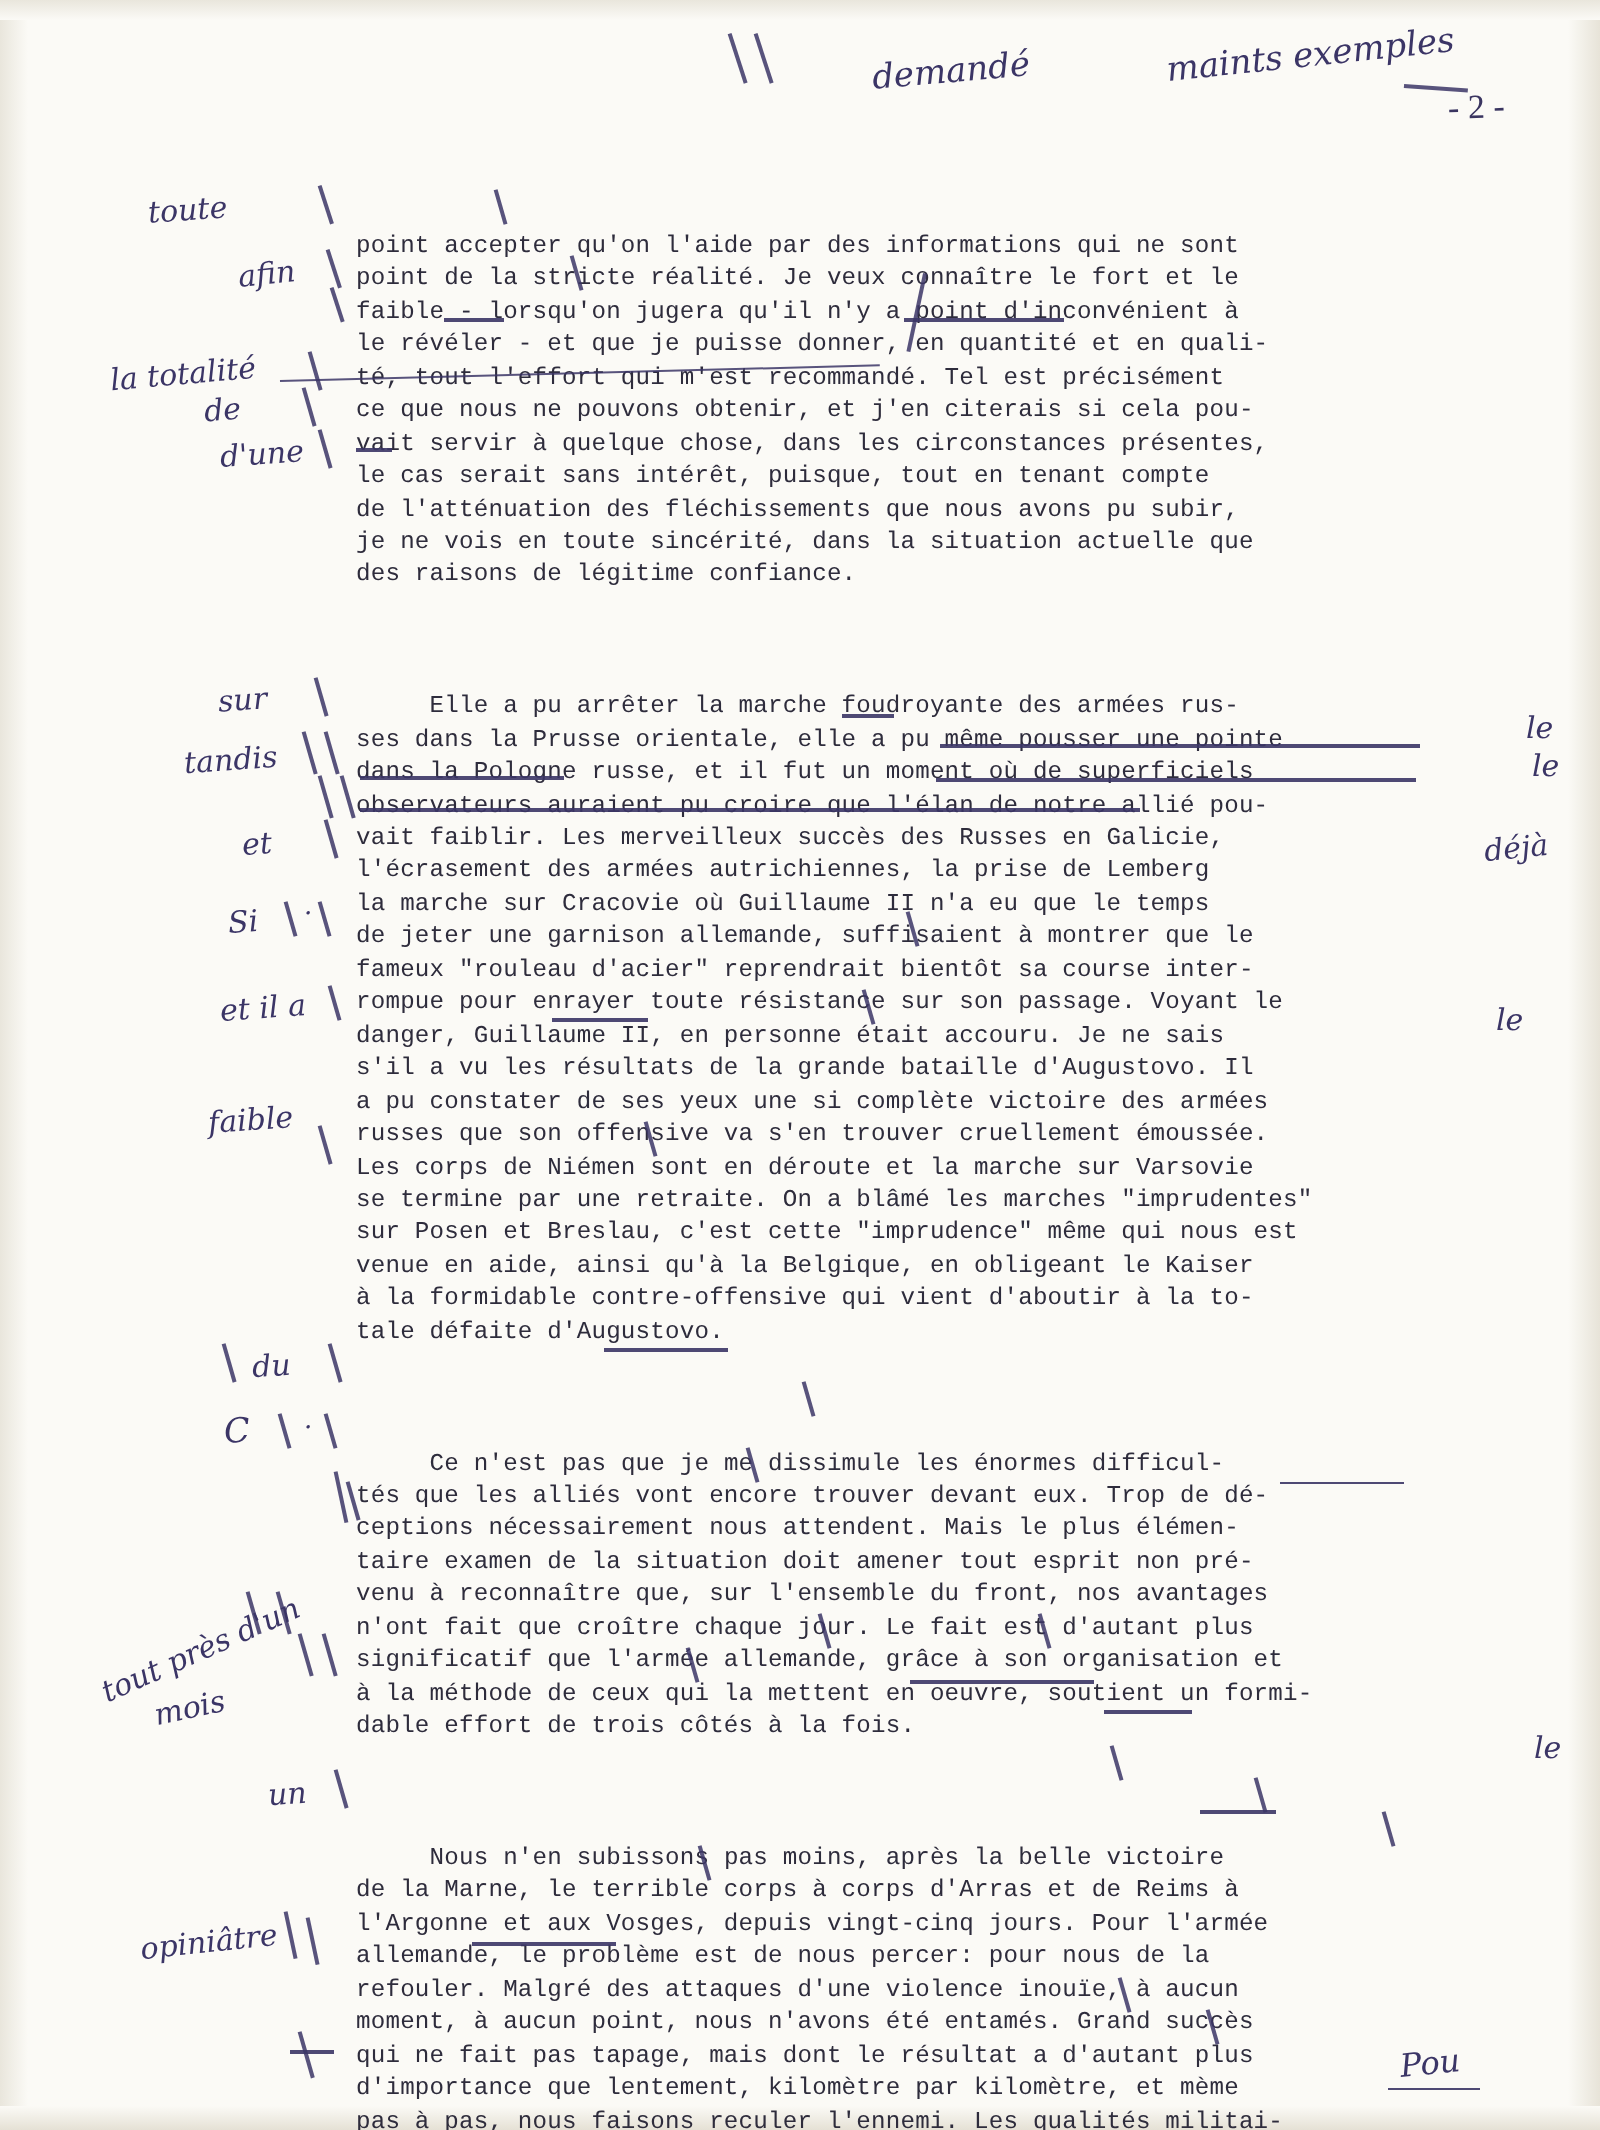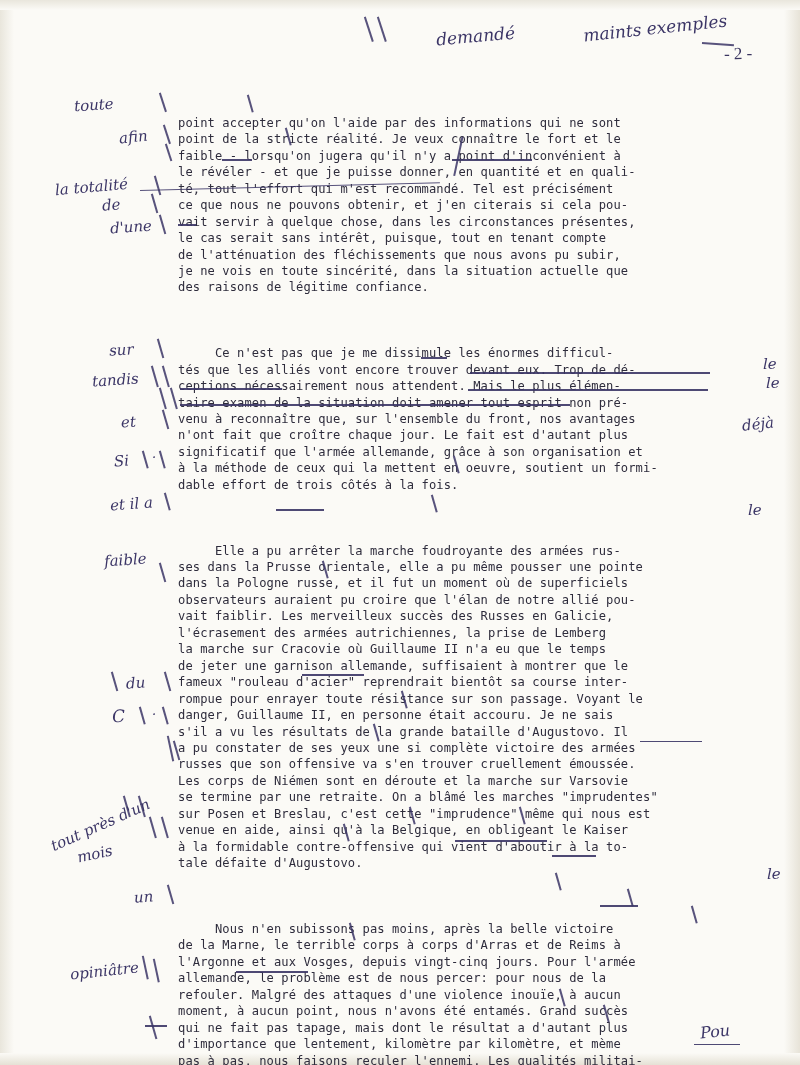--- a/index.html
+++ b/index.html
@@ -47,21 +47,21 @@
     left: 178px;
     top: 82px;
     width: 600px;
     color: #2e2c3c;
     font-size: 12.1px;
     line-height: 16.45px;
     letter-spacing: 0.1px;
     white-space: pre-wrap;
     font-family: "DejaVu Sans Mono", monospace;
   }
-  .para { margin: 0 0 16.4px 0; white-space: pre-wrap; }
+  .para { margin: 0 0 16.4px 0; white-space: pre-wrap; font-family: Liberation Mono, monospace; }
 
   
   .page-number {
     position: absolute;
     right: 48px;
     top: 44px;
     font-family: "Liberation Serif", serif;
     font-size: 17px;
     color: #3a3560;
     transform: rotate(-2deg);
@@ -125,49 +125,49 @@
 point de la stricte réalité. Je veux connaître le fort et le
 faible - lorsqu'on jugera qu'il n'y a point d'inconvénient à
 le révéler - et que je puisse donner, en quantité et en quali-
 té, tout l'effort qui m'est recommandé. Tel est précisément
 ce que nous ne pouvons obtenir, et j'en citerais si cela pou-
 vait servir à quelque chose, dans les circonstances présentes,
 le cas serait sans intérêt, puisque, tout en tenant compte
 de l'atténuation des fléchissements que nous avons pu subir,
 je ne vois en toute sincérité, dans la situation actuelle que
 des raisons de légitime confiance.</p>
-    <p class="para">     Ce n'est pas que je me dissimule les énormes difficul-
-tés que les alliés vont encore trouver devant eux. Trop de dé-
-ceptions nécessairement nous attendent. Mais le plus élémen-
-taire examen de la situation doit amener tout esprit non pré-
-venu à reconnaître que, sur l'ensemble du front, nos avantages
-n'ont fait que croître chaque jour. Le fait est d'autant plus
-significatif que l'armée allemande, grâce à son organisation et
-à la méthode de ceux qui la mettent en oeuvre, soutient un formi-
-dable effort de trois côtés à la fois.</p>
     <p class="para">     Elle a pu arrêter la marche foudroyante des armées rus-
 ses dans la Prusse orientale, elle a pu même pousser une pointe
 dans la Pologne russe, et il fut un moment où de superficiels
 observateurs auraient pu croire que l'élan de notre allié pou-
 vait faiblir. Les merveilleux succès des Russes en Galicie,
 l'écrasement des armées autrichiennes, la prise de Lemberg
 la marche sur Cracovie où Guillaume II n'a eu que le temps
 de jeter une garnison allemande, suffisaient à montrer que le
 fameux "rouleau d'acier" reprendrait bientôt sa course inter-
 rompue pour enrayer toute résistance sur son passage. Voyant le
 danger, Guillaume II, en personne était accouru. Je ne sais
 s'il a vu les résultats de la grande bataille d'Augustovo. Il
 a pu constater de ses yeux une si complète victoire des armées
 russes que son offensive va s'en trouver cruellement émoussée.
 Les corps de Niémen sont en déroute et la marche sur Varsovie
 se termine par une retraite. On a blâmé les marches "imprudentes"
 sur Posen et Breslau, c'est cette "imprudence" même qui nous est
 venue en aide, ainsi qu'à la Belgique, en obligeant le Kaiser
 à la formidable contre-offensive qui vient d'aboutir à la to-
 tale défaite d'Augustovo.</p>
+    <p class="para">     Ce n'est pas que je me dissimule les énormes difficul-
+tés que les alliés vont encore trouver devant eux. Trop de dé-
+ceptions nécessairement nous attendent. Mais le plus élémen-
+taire examen de la situation doit amener tout esprit non pré-
+venu à reconnaître que, sur l'ensemble du front, nos avantages
+n'ont fait que croître chaque jour. Le fait est d'autant plus
+significatif que l'armée allemande, grâce à son organisation et
+à la méthode de ceux qui la mettent en oeuvre, soutient un formi-
+dable effort de trois côtés à la fois.</p>
     <p class="para">     Nous n'en subissons pas moins, après la belle victoire
 de la Marne, le terrible corps à corps d'Arras et de Reims à
 l'Argonne et aux Vosges, depuis vingt-cinq jours. Pour l'armée
 allemande, le problème est de nous percer: pour nous de la
 refouler. Malgré des attaques d'une violence inouïe, à aucun
 moment, à aucun point, nous n'avons été entamés. Grand succès
 qui ne fait pas tapage, mais dont le résultat a d'autant plus
 d'importance que lentement, kilomètre par kilomètre, et mème
 pas à pas, nous faisons reculer l'ennemi. Les qualités militai-
 res du Général Joffre paraissent admirablement correspondre aux

